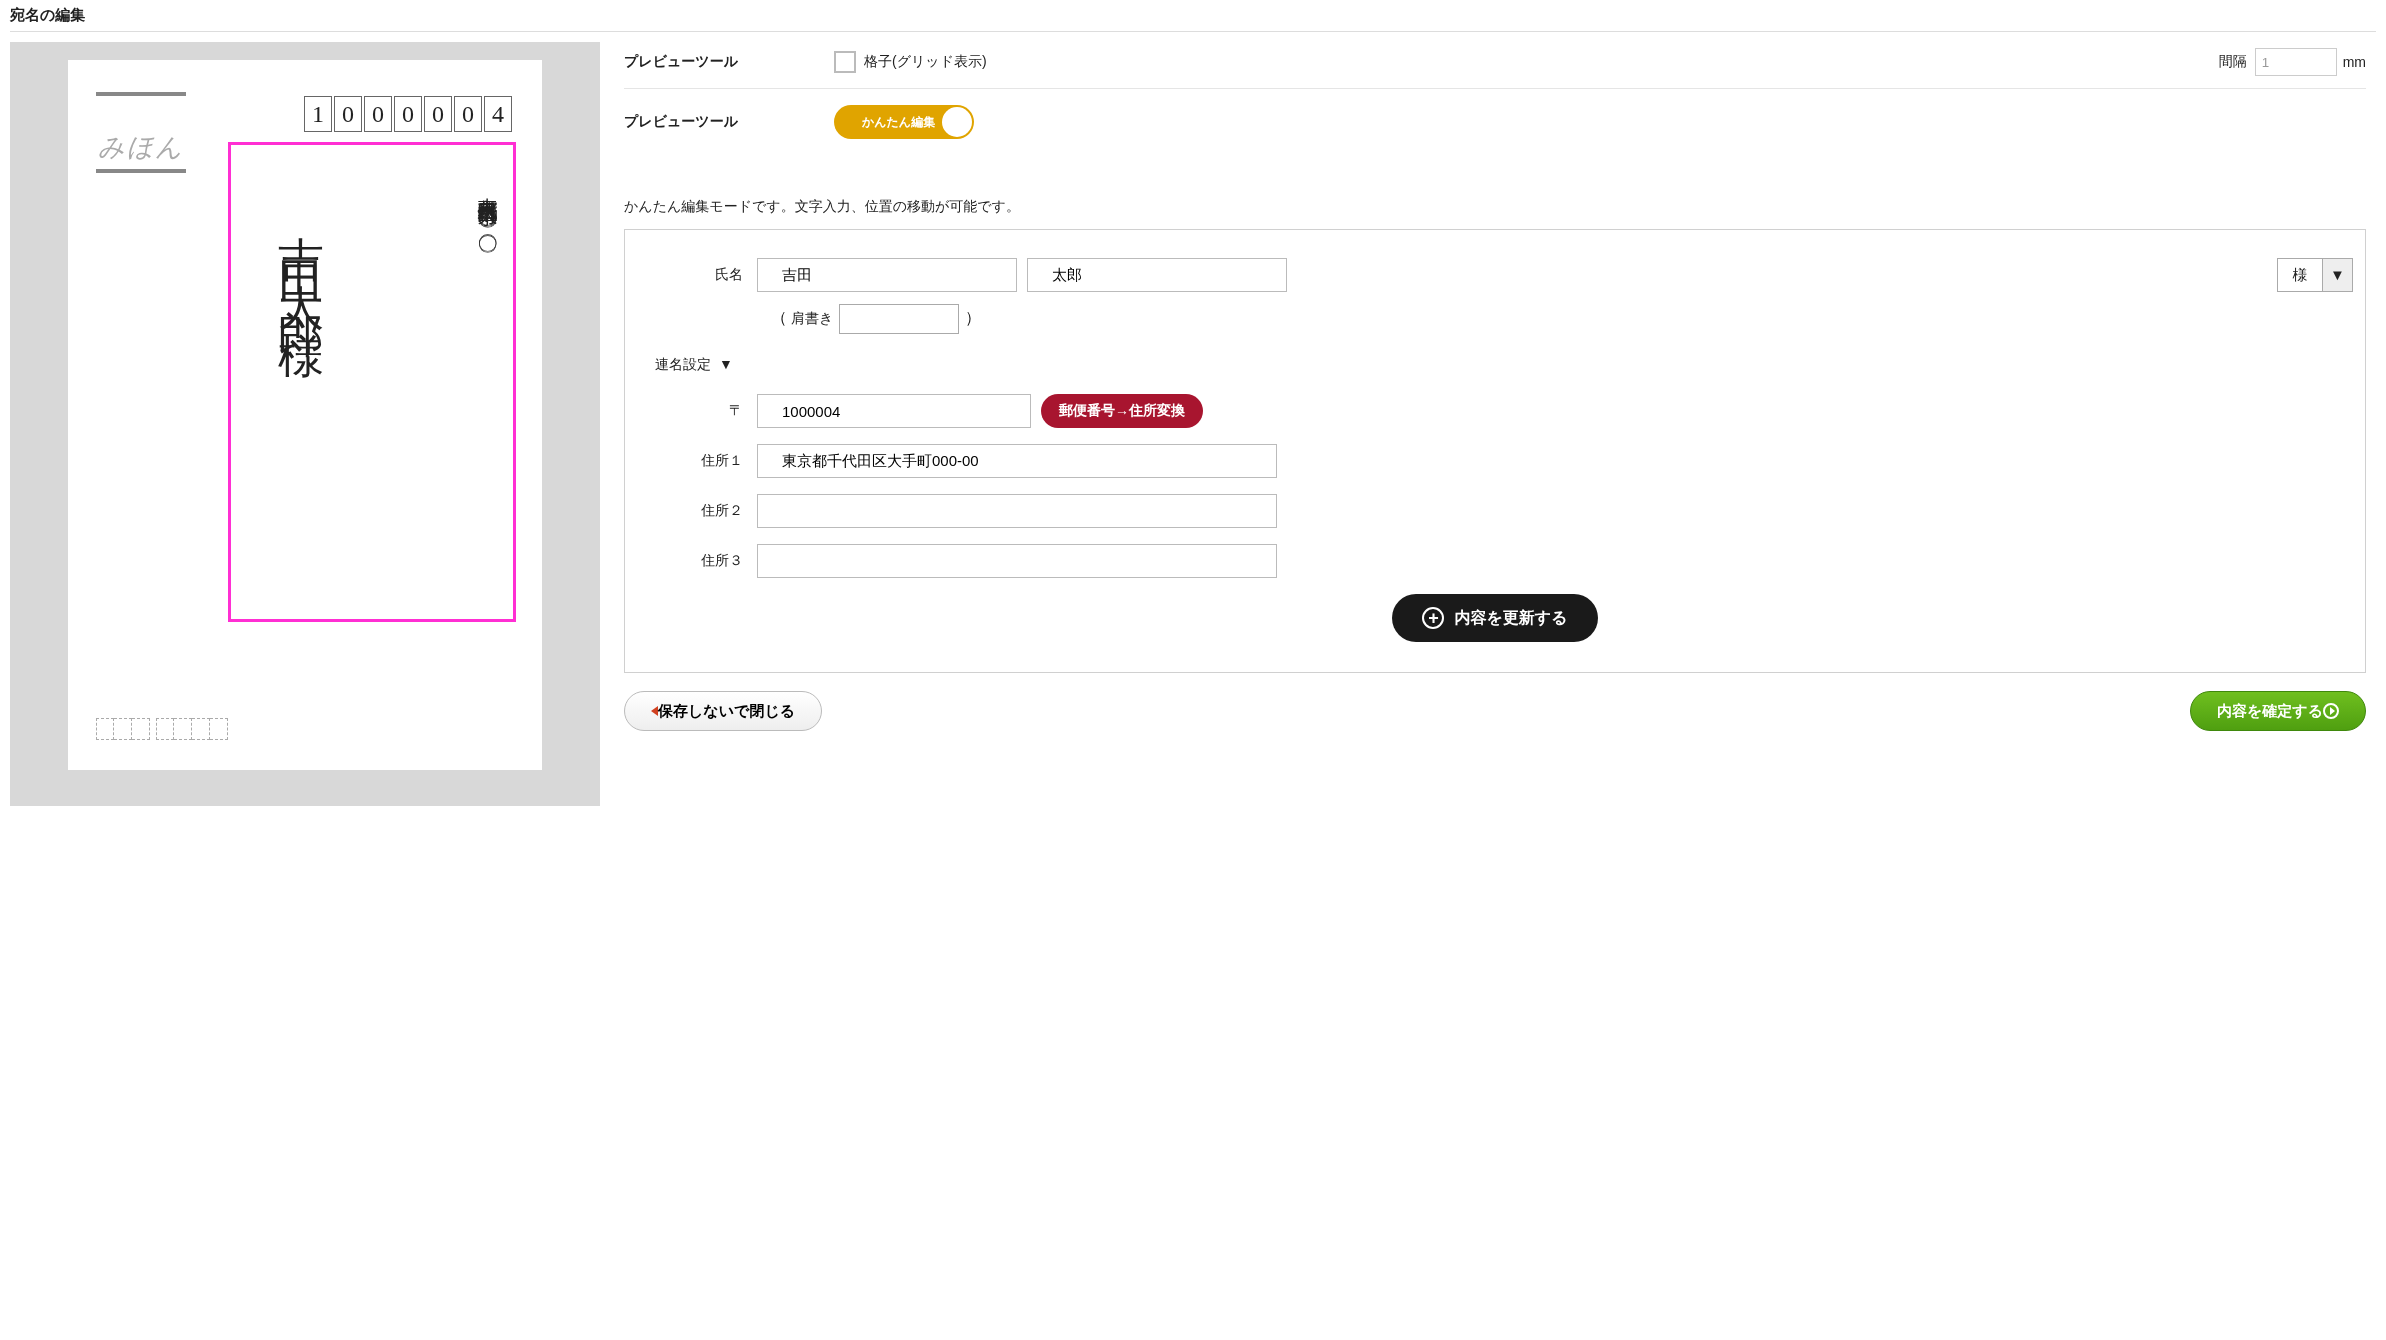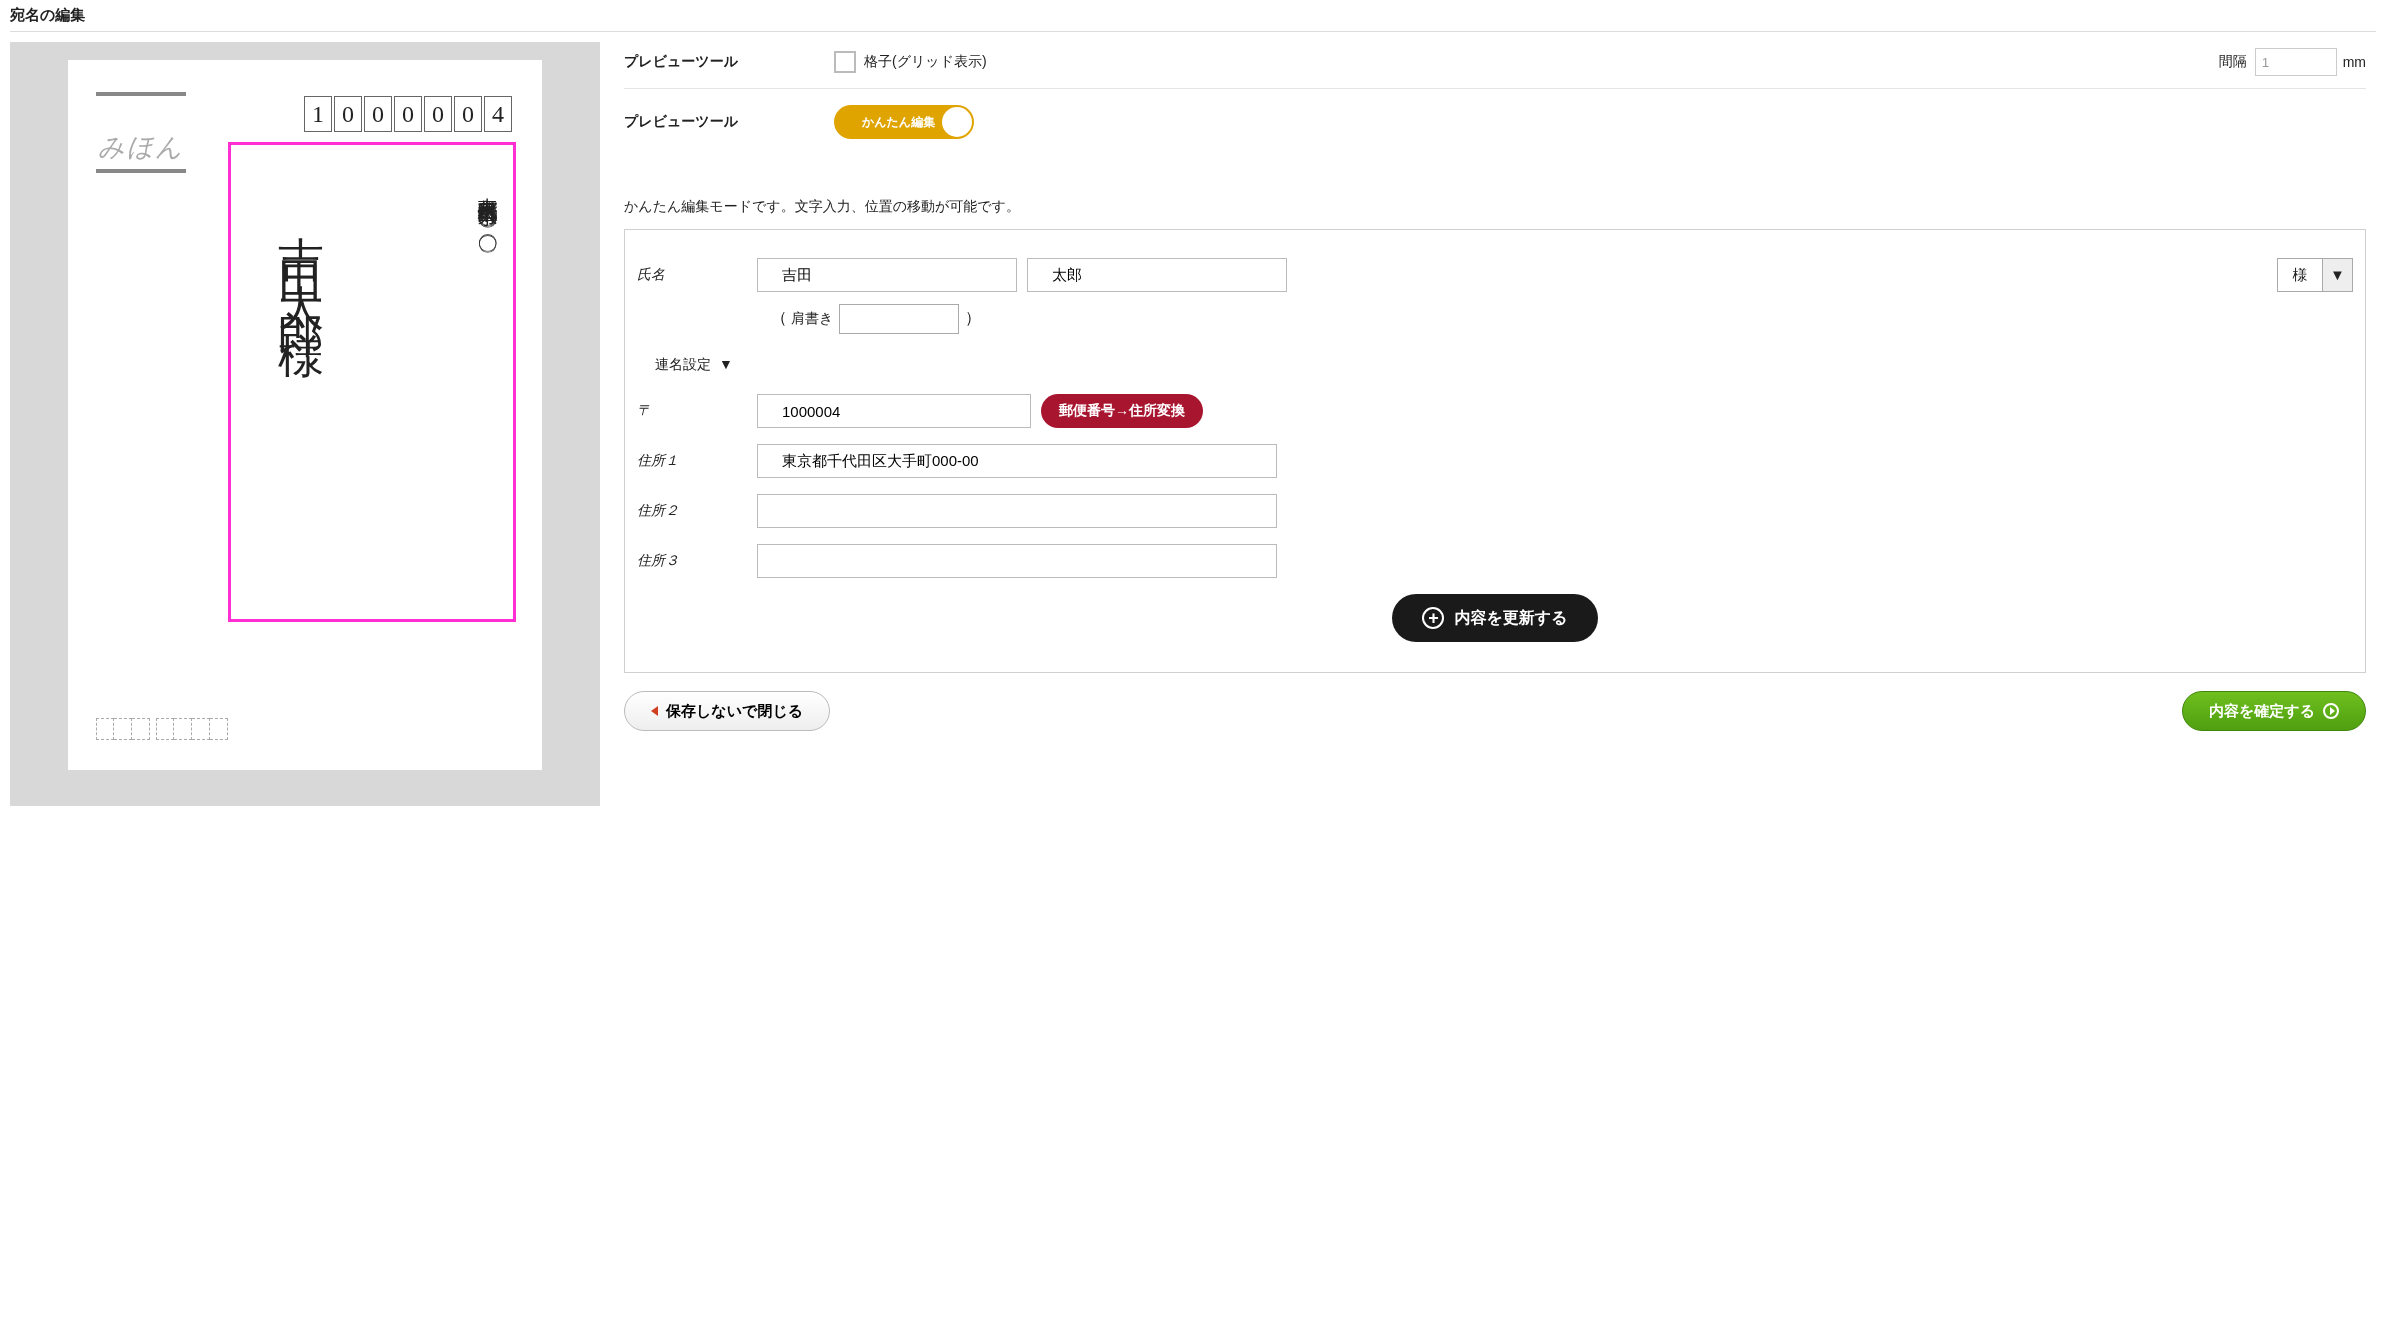--- a/index.html
+++ b/index.html
@@ -205,23 +205,23 @@
     padding: 28px 12px 30px;
     margin-top: -1px;
   }
   .frow {
     display: flex;
     align-items: center;
     margin-bottom: 16px;
   }
   .frow .flab {
     width: 120px;
+    text-align: right;
     padding-right: 14px;
     font-size: 14px;
-    font-style: italic;
   }
   .frow input[type=text] {
     height: 34px;
     border: 1px solid #bbb;
     padding: 0 24px;
     font-size: 15px;
   }
   .name-in { width: 260px; }
   .name-in + .name-in { margin-left: 10px; }
   .honor-wrap {
@@ -302,21 +302,21 @@
     margin-top: 18px;
   }
   .btn-pill {
     height: 40px;
     border-radius: 20px;
     padding: 0 26px;
     font-size: 15px;
     font-weight: bold;
     display: inline-flex;
     align-items: center;
-    gap: 8px;
+    gap: 0;
     cursor: pointer;
     border: 1px solid #bbb;
     background: linear-gradient(#fff, #eee);
   }
   .btn-pill .lefttri {
     width: 0; height: 0;
     border-top: 5px solid transparent;
     border-bottom: 5px solid transparent;
     border-right: 7px solid #d04020;
   }

